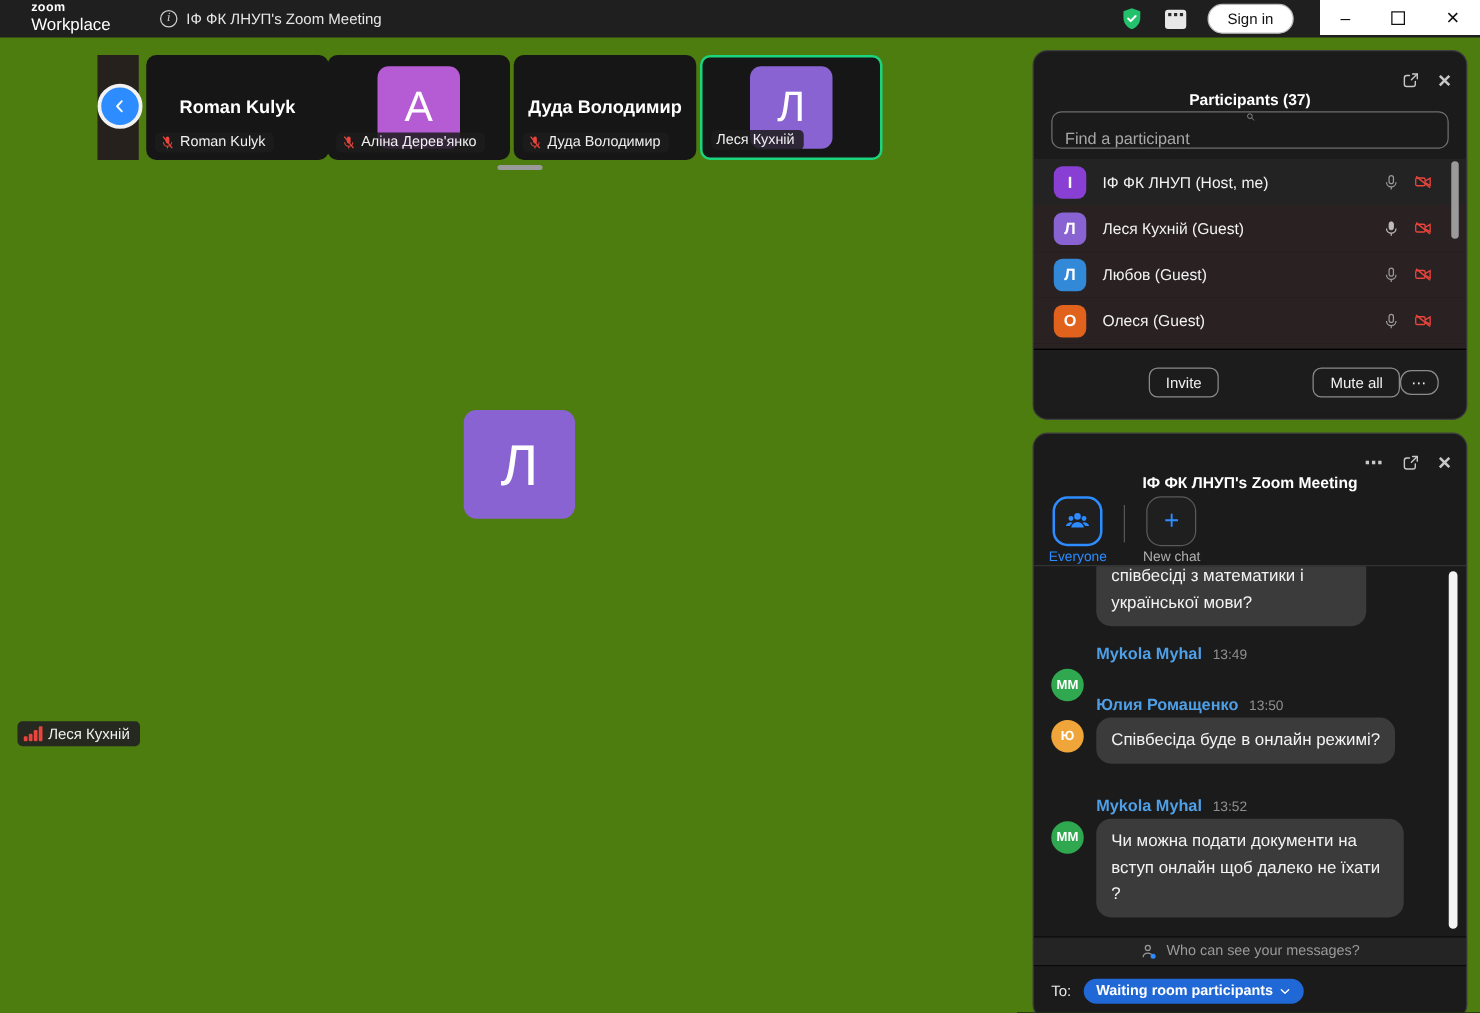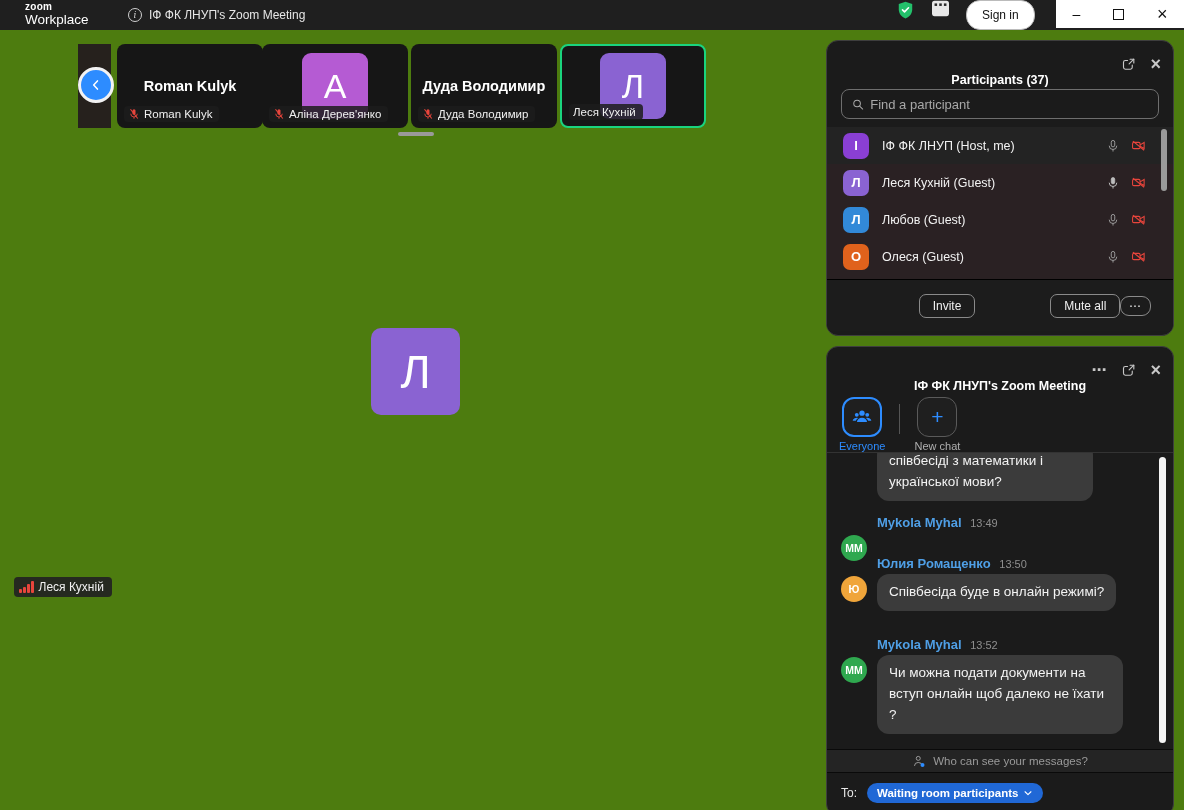--- a/index.html
+++ b/index.html
@@ -10,21 +10,21 @@
   
   .titlebar { position:absolute; top:0; left:0; width:1184px; height:30px; background:#1f1f1f; }
   .tb-logo { position:absolute; left:25px; top:2px; color:#fff; line-height:1.05; }
   .tb-logo .l1 { font-size:10px; font-weight:bold; letter-spacing:.3px; }
   .tb-logo .l2 { font-size:13.5px; }
   .tb-meeting { position:absolute; left:128px; top:0; height:30px; display:flex; align-items:center; gap:7px;
     color:#e6e6e6; font-size:12px; }
   .info-circ { width:14px; height:14px; border:1.2px solid #cfcfcf; border-radius:50%;
     display:inline-flex; align-items:center; justify-content:center; font-size:9px; color:#cfcfcf;
     font-family:"DejaVu Serif",serif; font-style:italic; }
-  .tb-right { position:absolute; left:896px; top:0; height:30px; display:flex; gap:16px; }
+  .tb-right { position:absolute; left:896px; top:0; height:30px; display:flex; align-items:center; gap:16px; }
   .signin-btn { background:#fff; color:#111; border:1px solid #bbb; border-radius:14px;
     font-size:12px; padding:4px 15px; cursor:pointer; }
   .win-controls { position:absolute; left:1056px; top:0; width:128px; height:28px; background:#ffffff;
     display:flex; align-items:center; justify-content:space-around; color:#111; }
   .win-controls span { font-size:14px; line-height:1; cursor:default; }
   .win-max { width:11px; height:11px; border:1.3px solid #111; display:inline-block; }
 
   
   .strip-tile { position:absolute; top:44px; height:84px; width:146px; background:#161616; border-radius:8px;
     display:flex; align-items:center; justify-content:center; }
@@ -51,21 +51,21 @@
   .panel { position:absolute; left:826px; width:348px; background:#1b1b1b; border:1px solid #3e3e3e; border-radius:12px; }
   .panel-header { position:relative; height:46px; display:flex; align-items:flex-end; justify-content:center;
     font-size:12.5px; font-weight:bold; color:#fff; }
   .hdr-icons { position:absolute; right:12px; top:0; height:46px; display:flex; align-items:center; gap:14px; color:#c8c8c8; }
   .hdr-icons .x { font-size:18px; line-height:1; cursor:pointer; }
   .hdr-icons .dots { font-size:15px; letter-spacing:1px; cursor:pointer; }
 
   
   #participants { top:40px; height:296px; overflow:hidden; }
   .search-wrap { margin:2px 14px 8px 14px; height:30px; border:1px solid #6e6e6e; border-radius:8px;
-    display:flex; align-items:center; gap:6px; padding:0 10px; }
+    display:flex; align-items:center; gap:6px; padding:0 10px;flex-direction:column; }
   .search-wrap input { background:transparent; border:none; outline:none; color:#ddd; font-size:13px; width:100%; }
   .search-wrap input::placeholder { color:#a8a8a8; }
   .plist { position:relative; height:152px; overflow:hidden; }
   .prow { height:37px; display:flex; align-items:center; padding:0 26px 0 16px; gap:13px; background:#232323; cursor:pointer; }
   .prow.tinted { background:#2a2123; }
   .pavatar { width:26px; height:26px; border-radius:7px; flex:0 0 26px; display:flex; align-items:center;
     justify-content:center; color:#fff; font-size:13px; font-weight:bold; }
   .pname { flex:1; font-size:12.5px; color:#f2f2f2; white-space:nowrap; overflow:hidden; }
   .picons { display:flex; align-items:center; gap:10px; }
   .pscroll { position:absolute; right:6px; top:2px; width:6px; height:62px; border-radius:3px; background:#9a9a9a; }

